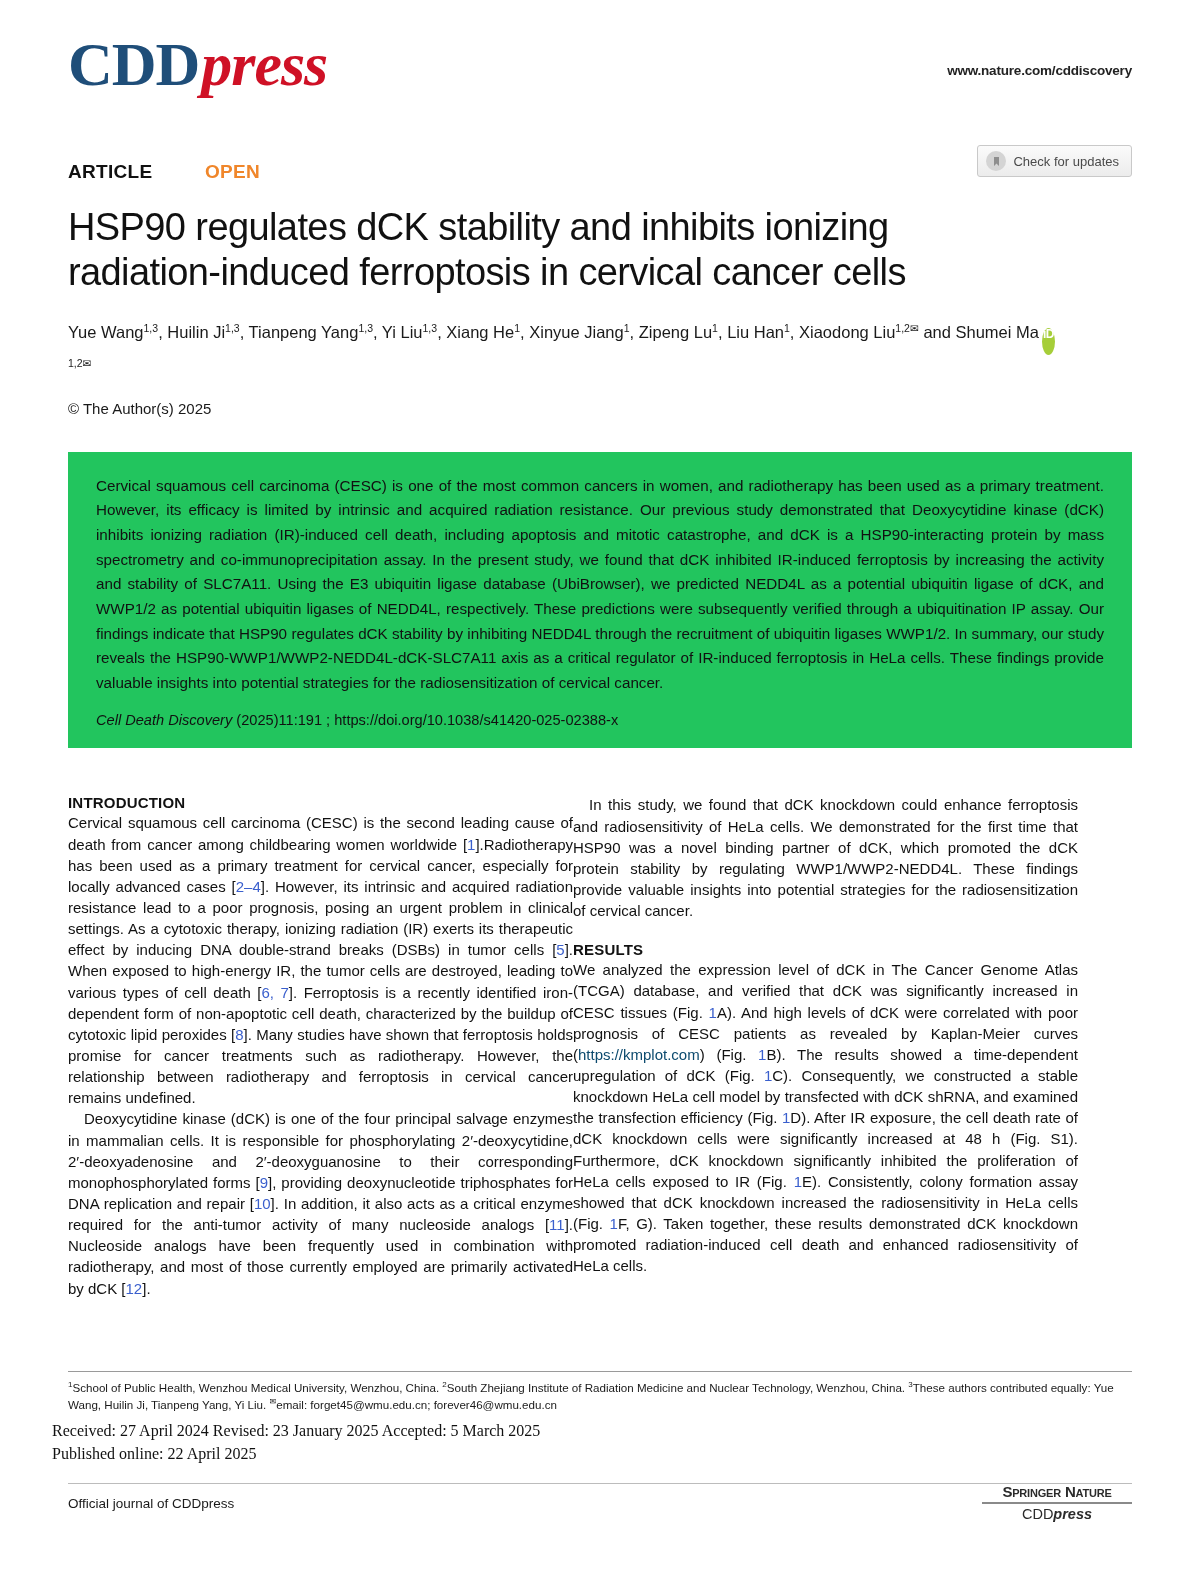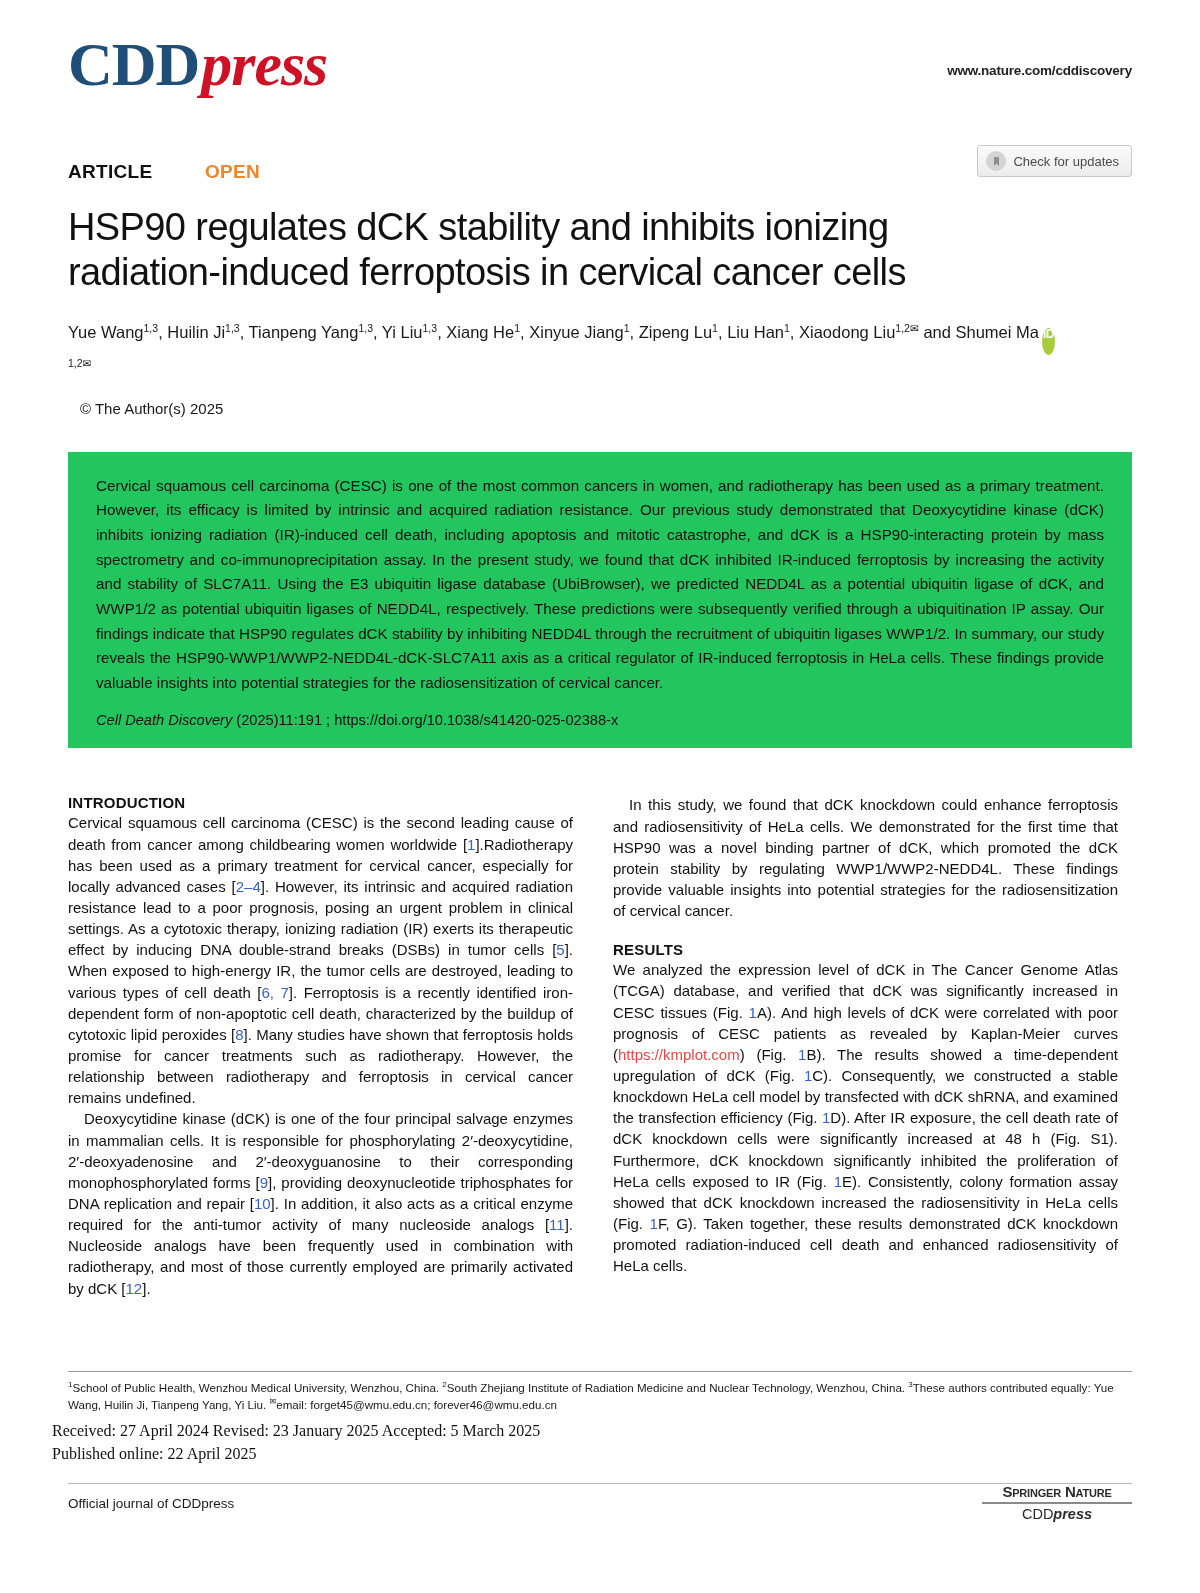--- a/index.html
+++ b/index.html
@@ -145,21 +145,20 @@
     vertical-align: baseline;
     margin: 4px 1px 0 3px;
     letter-spacing: -0.5px;
   }
   .env { font-size: 11px; }
 
   .copyright {
     margin-top: 20px;
     font-size: 15px;
     color: #1a1a1a;
-    margin-left: 12px;
   }
 
   
   .abstract-box {
     margin-top: 35px;
     background: #22c55e;
     padding: 22px 28px 20px 28px;
   }
   .abstract-text {
     font-size: 15.2px;
@@ -171,21 +170,20 @@
     margin-top: 17px;
     font-size: 14.6px;
     color: #111;
   }
   .citation .jrnl { font-style: italic; }
 
   
   .body-cols {
     margin-top: 46px;
     display: flex;
-    gap: 40px;
   }
   .col {
     width: 505px;
     flex: 0 0 505px;
   }
   .sec-head {
     font-size: 15px;
     font-weight: 700;
     letter-spacing: 0.2px;
     color: #111;
@@ -201,21 +199,21 @@
     font-size: 15px;
     line-height: 1.41;
     text-align: justify;
     color: #111;
     margin: 0;
     hyphens: none;
   }
   .para.indent { text-indent: 16px; }
   .para + .para { margin-top: 0; }
   .ref { color: #3a5fcd; }
-  .lnk { color: #ef4444; }
+  .lnk { color: #0c4a6e; }
   .sec-gap { height: 20px; }
 
   
   .foot-rule {
     position: absolute;
     left: 68px;
     top: 1371px;
     width: 1064px;
     border-top: 1px solid #9a9a9a;
   }

